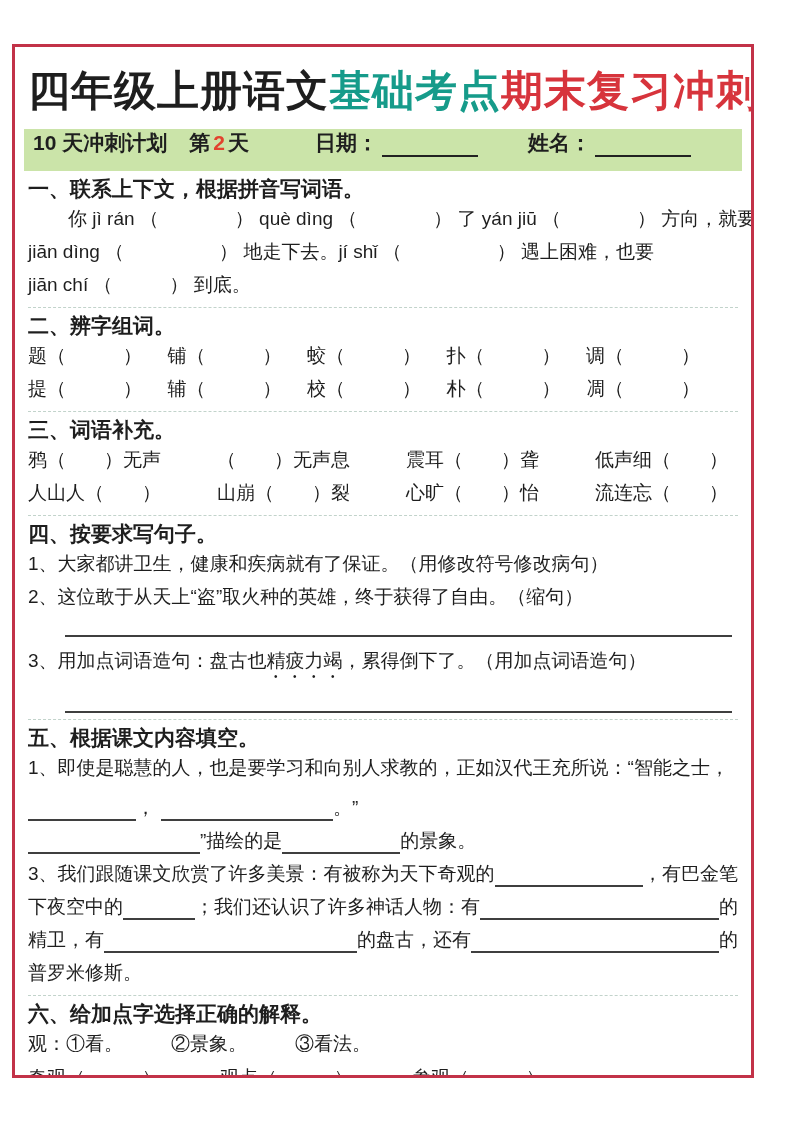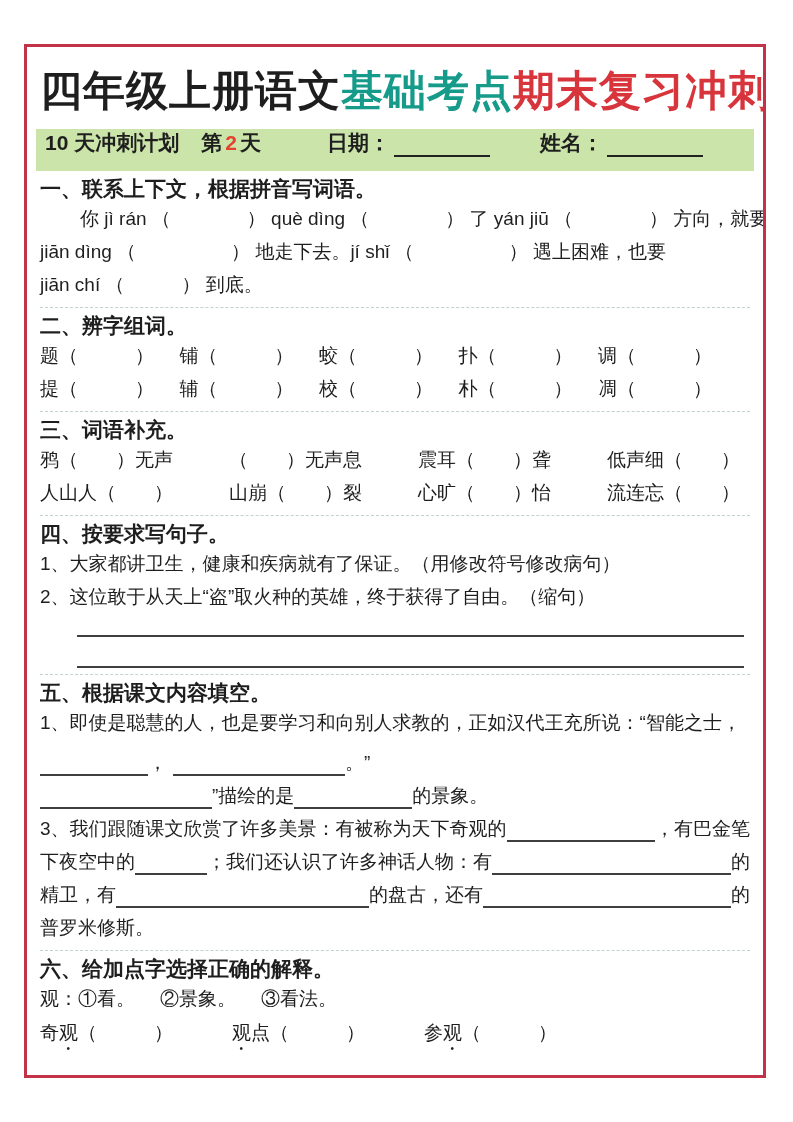--- a/index.html
+++ b/index.html
@@ -4,21 +4,21 @@
 <style>
   * { margin:0; padding:0; box-sizing:border-box; }
   html,body { background:#ffffff; }
   body {
     width:793px; height:1122px;
     font-family:"Liberation Sans", sans-serif;
     color:#1e1e1e;
     position:relative;
   }
   .frame {
-    position:absolute; left:24px; top:44px;
+    position:absolute; left:12px; top:44px;
     width:742px; height:1034px;
     border:3px solid #c23248;
     background:#ffffff;
     padding:0 13px;
     overflow:hidden;
   }
   .title {
     margin-top:18px;
     font-size:42px; font-weight:900;
     letter-spacing:1px;
@@ -64,21 +64,21 @@
   }
   .fline { display:flex; align-items:flex-end; font-size:19px; line-height:33px; white-space:nowrap; }
   .fline .blank { flex-shrink:0; }
   .fline .grow { flex:1 1 auto; }
   .em-dot {
     -webkit-text-emphasis:filled dot;
     -webkit-text-emphasis-position:under;
     text-emphasis:filled dot;
     text-emphasis-position:under right;
   }
-  .defs-row { display:flex; gap:25px; font-size:19px; line-height:33px; white-space:nowrap; }
+  .defs-row { display:flex; gap:48px; font-size:19px; line-height:33px; white-space:nowrap; }
   .words-row { display:flex; gap:59px; font-size:19px; line-height:35px; white-space:nowrap; }
 </style>
 </head>
 <body>
 
 <div class="frame">
 
   <h1 class="title"><span>四年级上册语文</span><span class="t-teal">基础考点</span><span class="t-red">期末复习冲刺</span></h1>
 
   <div class="header-bar">
@@ -133,20 +133,21 @@
       <span>心旷（　　）怡</span>
       <span>流连忘（　　）</span>
     </div>
   </div>
 
   <div class="section">
     <div class="sec-h">四、按要求写句子。</div>
     <div class="line">1、大家都讲卫生，健康和疾病就有了保证。（用修改符号修改病句）</div>
     <div class="line">2、这位敢于从天上“盗”取火种的英雄，终于获得了自由。（缩句）</div>
     <div class="answer-line"></div>
+    <div class="line" style="margin-top:7px;"><span>3、用加点词语造句：盘古也</span><span class="em-dot">精疲力竭</span><span>，累得倒下了。（用加点词语造句）</span></div>
     <div class="answer-line second"></div>
   </div>
 
   <div class="section">
     <div class="sec-h">五、根据课文内容填空。</div>
     <div class="line">1、即使是聪慧的人，也是要学习和向别人求教的，正如汉代王充所说：“智能之士，</div>
     <div class="fline" style="height:40px;">
       <span class="blank" style="width:108px;"></span>
         <span>，</span>
         <span class="blank" style="width:172px; margin-left:6px;"></span>

